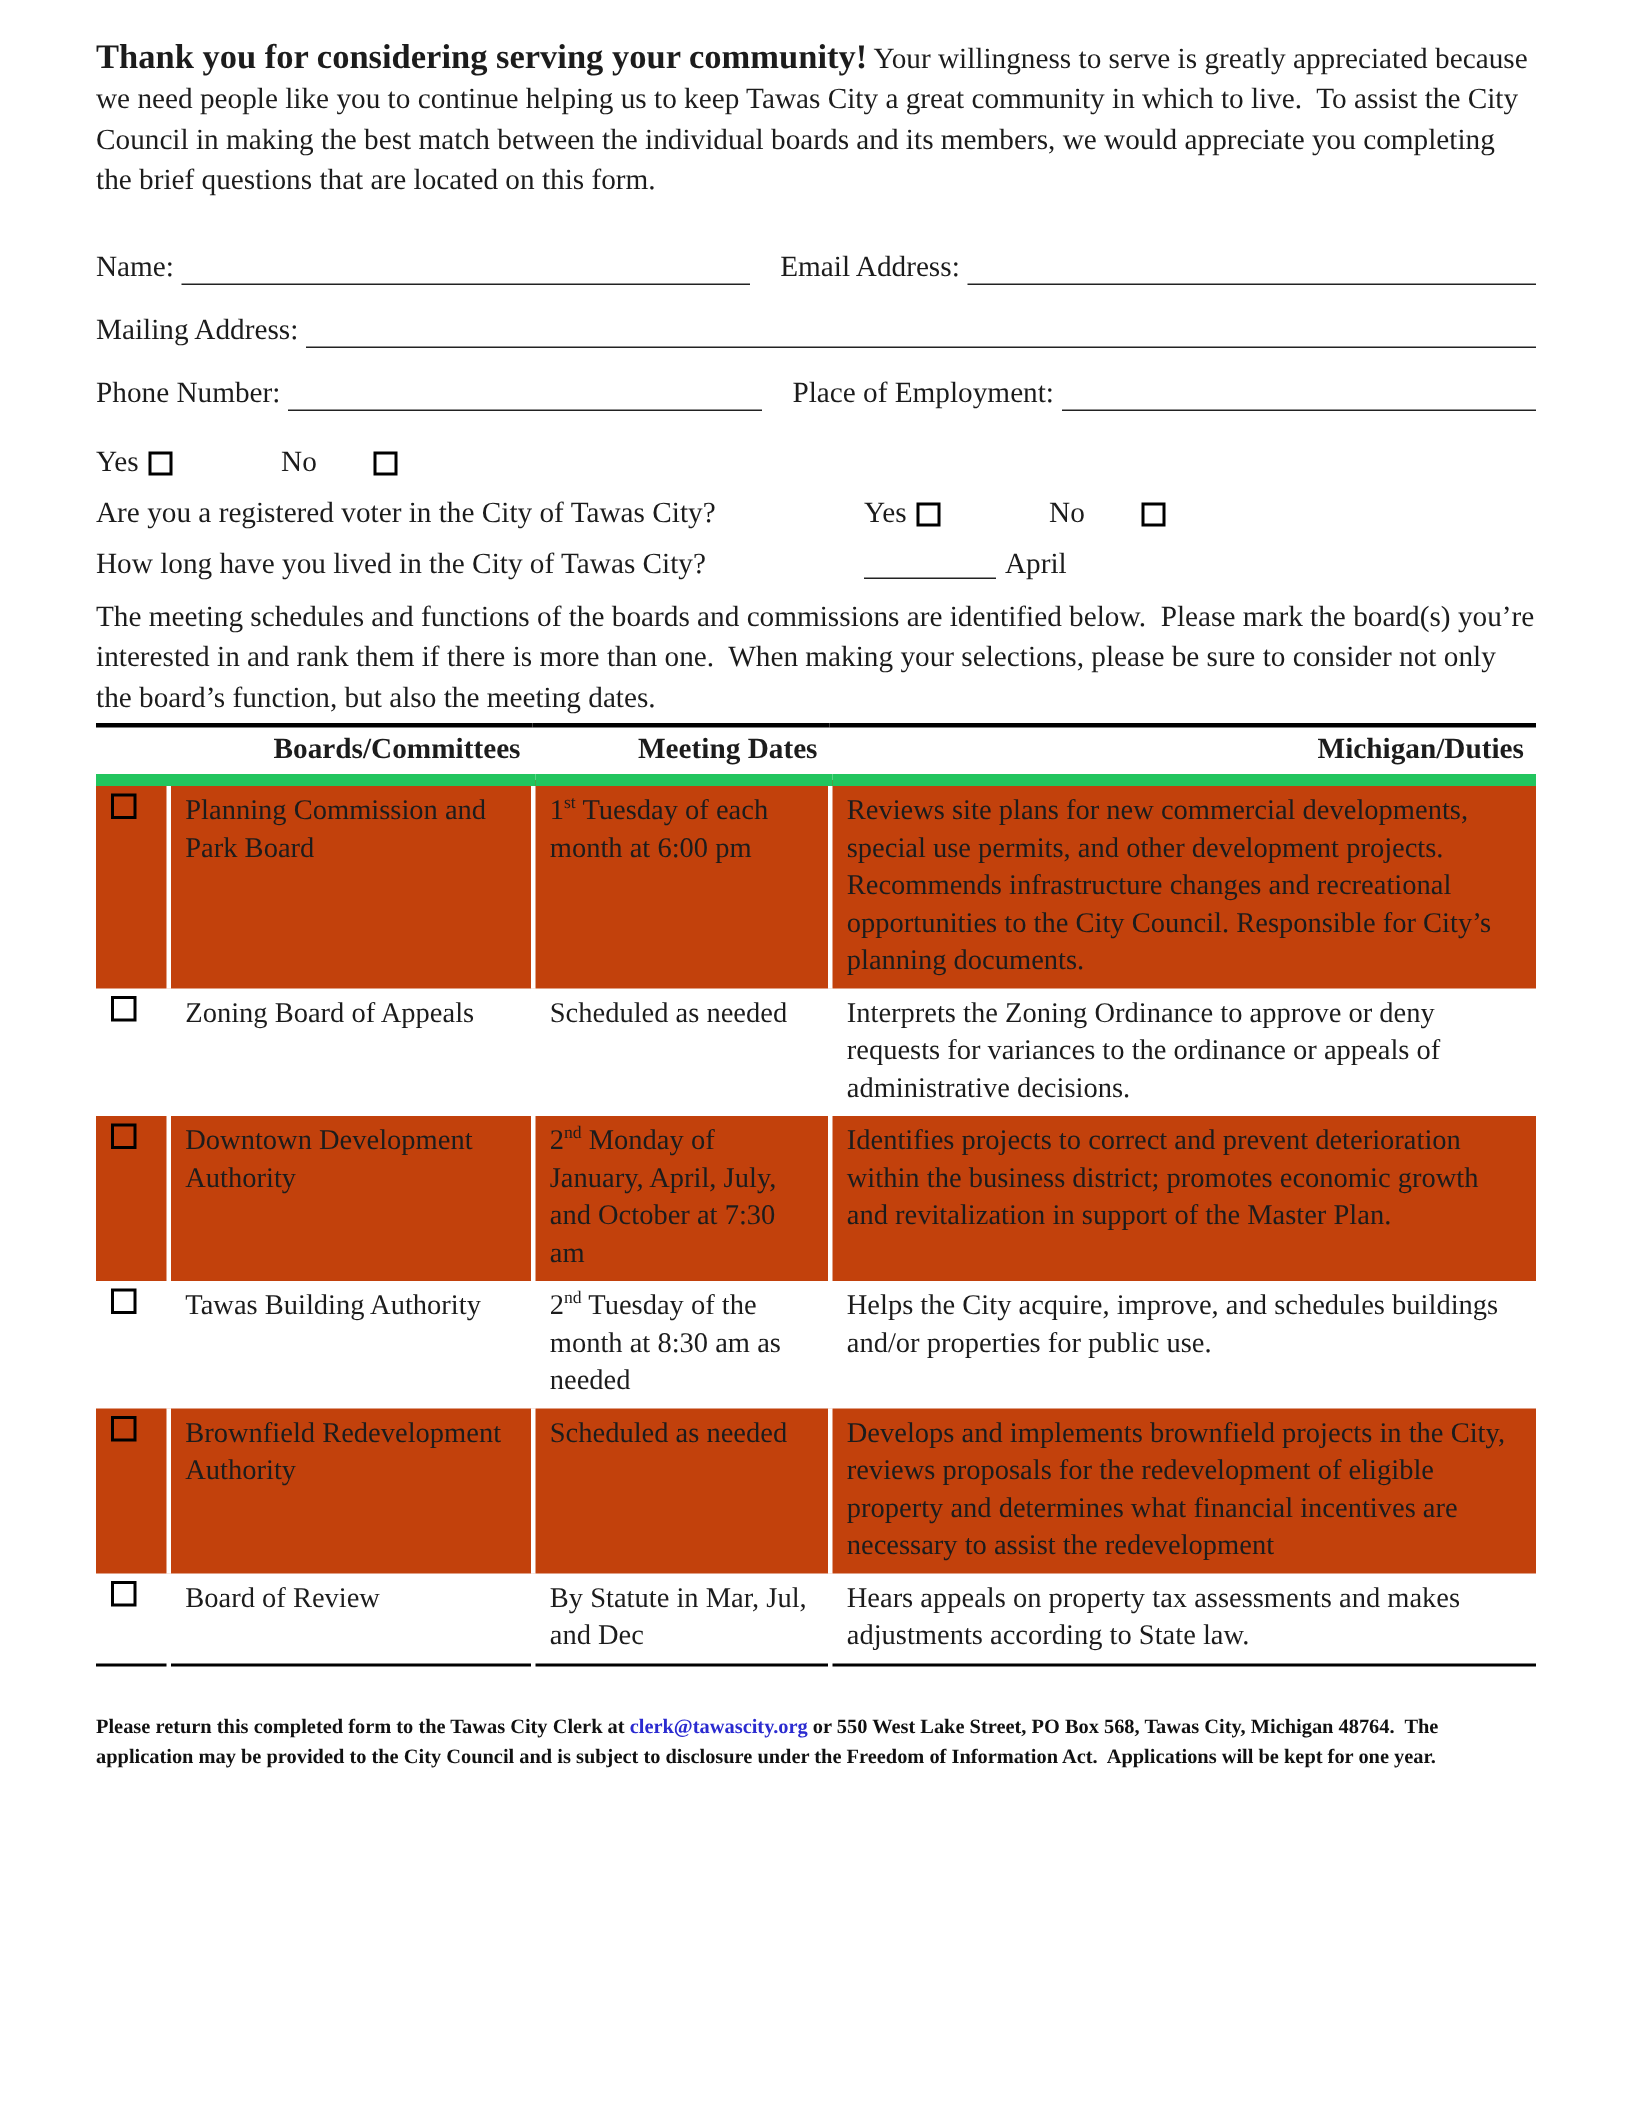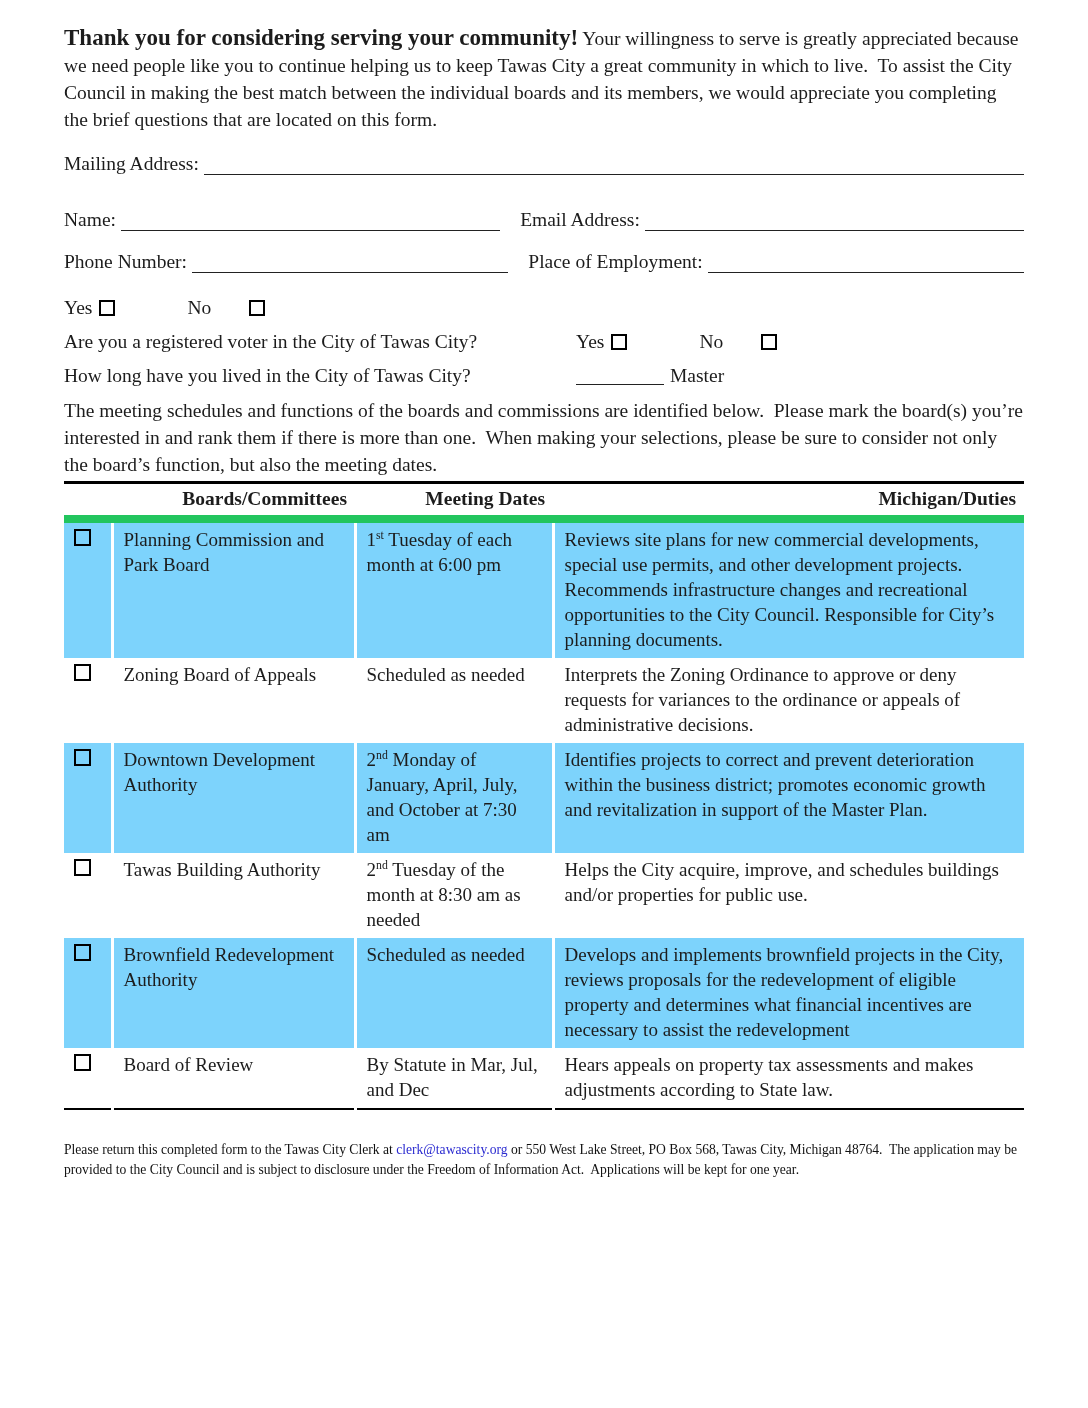--- a/index.html
+++ b/index.html
@@ -63,48 +63,48 @@
   table.boards-table th {
     text-align: right; font-size: 19.5px; font-weight: bold;
     padding: 4px 8px 5px 8px; border-bottom: 8px solid #22c55e;
   }
   table.boards-table th:first-child { padding-left: 8px; }
   table.boards-table td {
     vertical-align: top; font-size: 19px; line-height: 25px;
     padding: 4px 10px 6px 10px;
   }
   table.boards-table td:not(:last-child) { border-right: 3px solid #ffffff; }
-  tr.shaded td { background: #7dd3fc; }
+  tr.shaded td { background: #c2410c; }
   td.cb-cell { width: 48px; padding-top: 9px; padding-left: 12px; }
   td.board-cell { width: 243px; }
   td.date-cell { width: 198px; }
   .tbl-cbx { display: inline-block; width: 17px; height: 17px; border: 2px solid #000; background: transparent; }
   td.date-cell sup { font-size: 0.62em; line-height: 0; }
 
   
-  .footer { margin-top: 30px; font-size: 13.6px; line-height: 20px; white-space: pre-wrap; color: #111; }
+  .footer { margin-top: 30px; font-size: 13.6px; line-height: 20px; white-space: pre-wrap; color: #111; font-weight: bold; }
   .footer a { color: #2b2bd0; text-decoration: none; }
 </style>
 </head>
 <body>
 
 <div class="page">
 
 
   <p class="intro"><span class="intro-heading">Thank you for considering serving your community!</span><span> Your willingness to serve is greatly appreciated because we need people like you to continue helping us to keep Tawas City a great community in which to live.  To assist the City Council in making the best match between the individual boards and its members, we would appreciate you completing the brief questions that are located on this form.</span></p>
 
-  <div class="field-row">
-    <span class="field-label">Mailing Address:</span>
-    <span class="fill"></span>
-  </div>
-
   <div class="field-row" style="margin-top: 30px;">
     <span class="field-label">Name:</span>
     <span class="fill"></span>
     <span class="field-label gap-label">Email Address:</span>
+    <span class="fill"></span>
+  </div>
+
+  <div class="field-row">
+    <span class="field-label">Mailing Address:</span>
     <span class="fill"></span>
   </div>
 
   <div class="field-row">
     <span class="field-label">Phone Number:</span>
     <span class="fill"></span>
     <span class="field-label gap-label">Place of Employment:</span>
     <span class="fill"></span>
   </div>
 
@@ -126,21 +126,21 @@
         <span class="cbx"></span>
       </span>
       <span class="no-group">
         <span class="yn-label">No</span>
         <span class="cbx"></span>
       </span>
     </div>
     <div class="q-row">
       <span class="q-text">How long have you lived in the City of Tawas City?</span>
       <span class="years-blank"></span>
-      <span class="years-label">Master</span>
+      <span class="years-label">April</span>
     </div>
   </div>
 
   <p class="table-intro">The meeting schedules and functions of the boards and commissions are identified below.  Please mark the board(s) you’re interested in and rank them if there is more than one.  When making your selections, please be sure to consider not only the board’s function, but also the meeting dates.</p>
 
   <table class="boards-table">
     <thead>
       <tr>
         <th colspan="2">Boards/Committees</th>
         <th>Meeting Dates</th>

